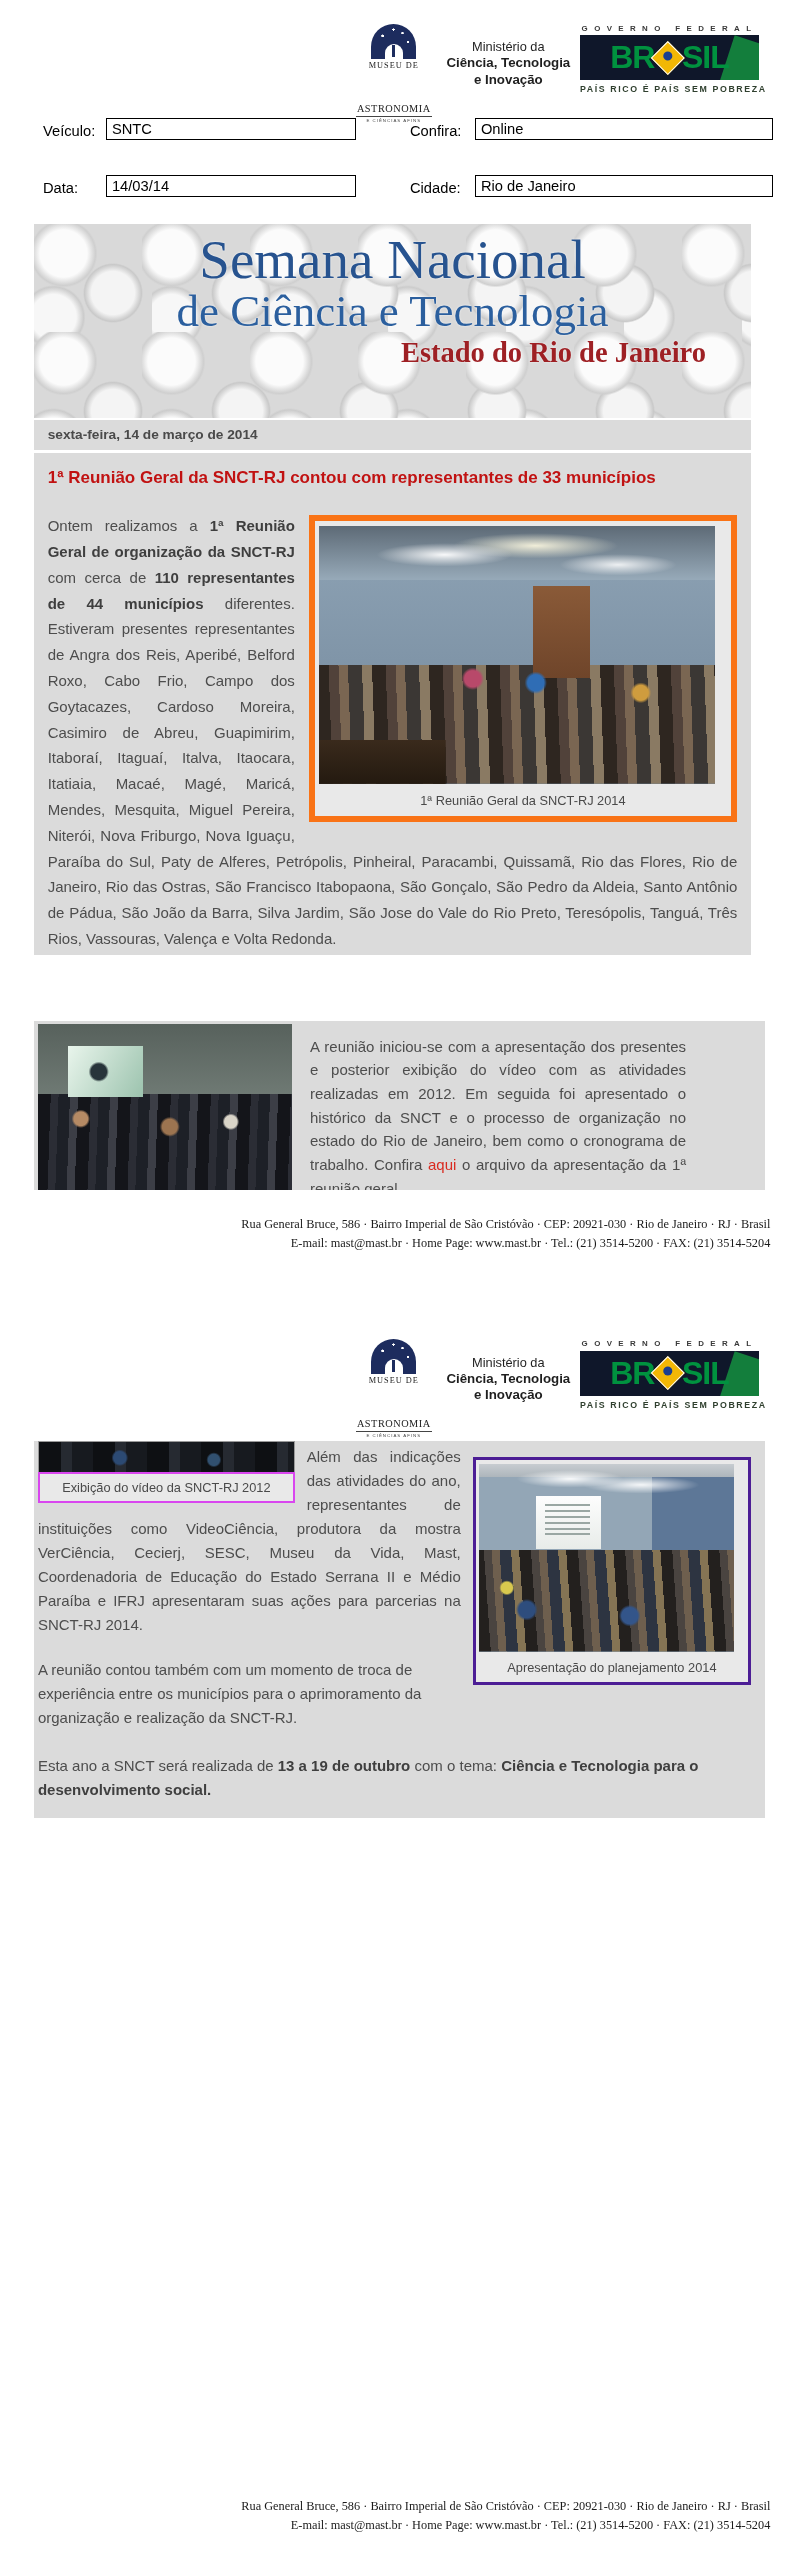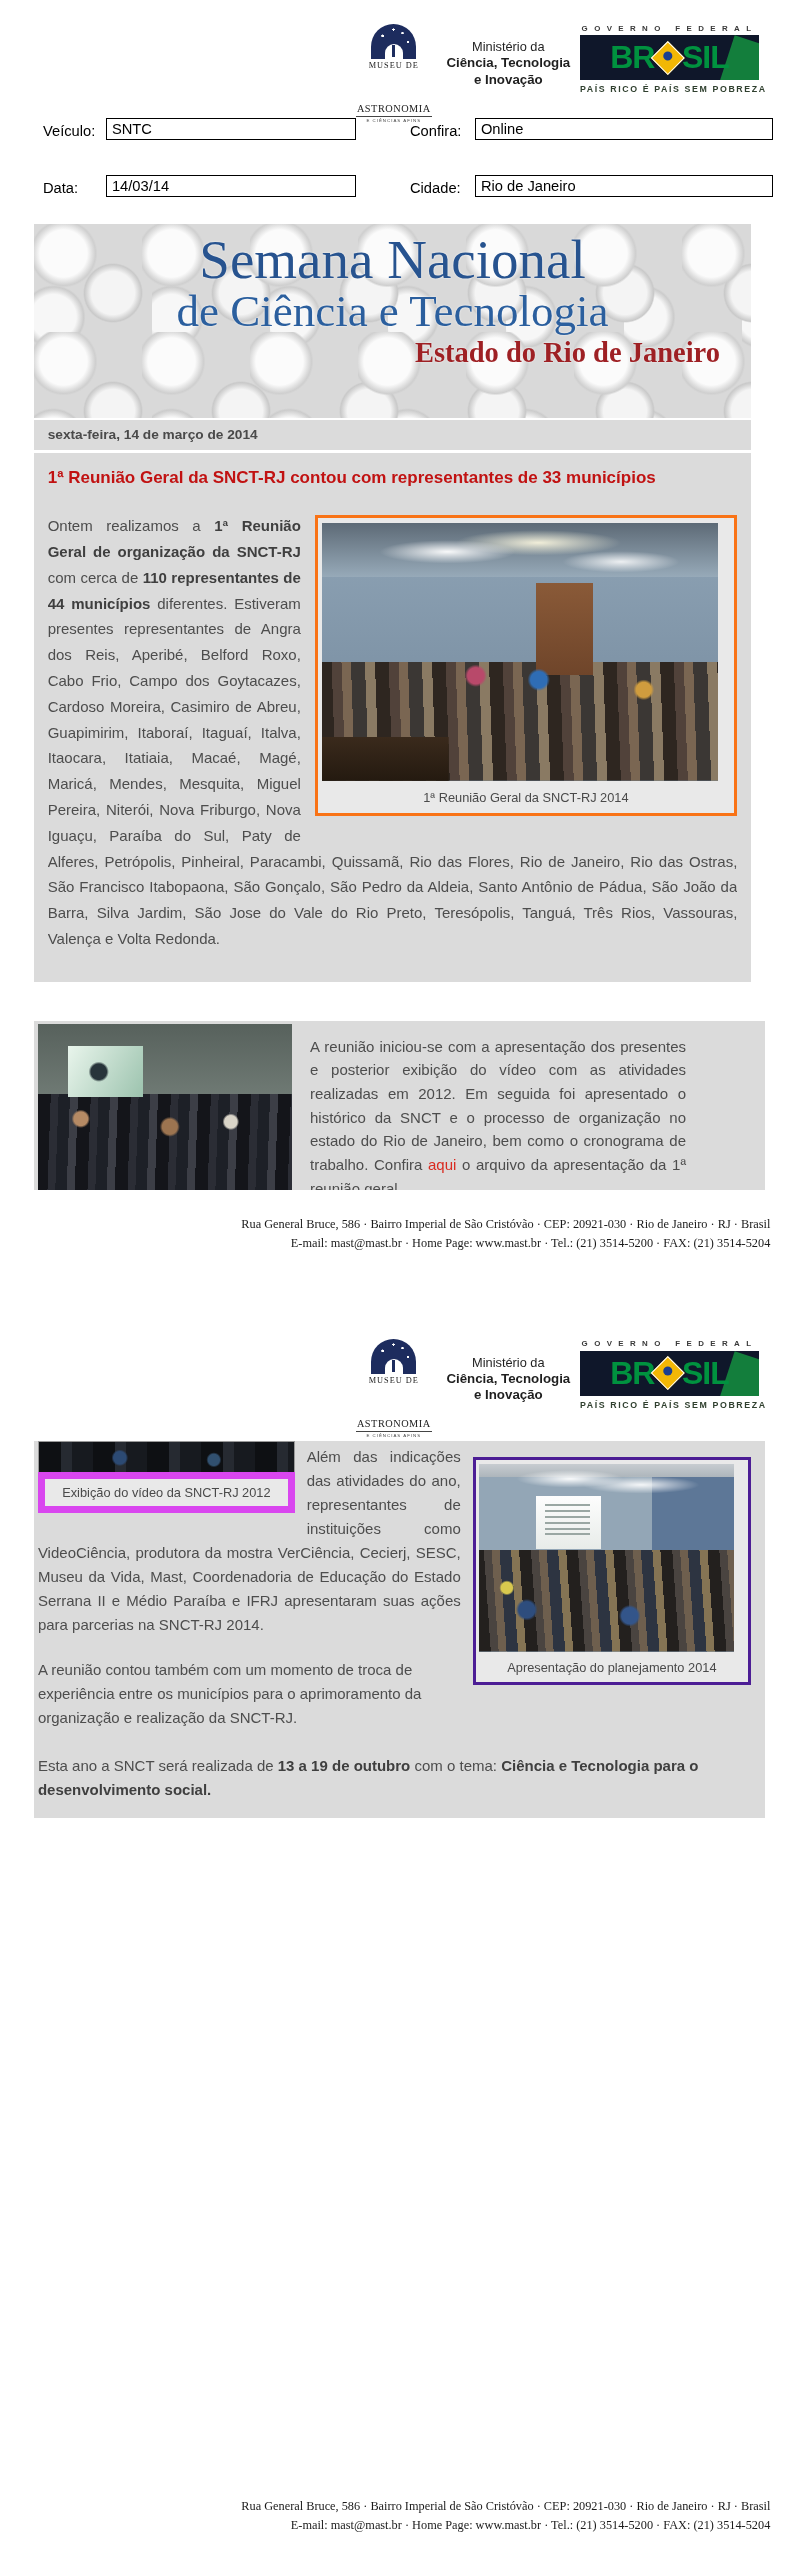--- a/index.html
+++ b/index.html
@@ -45,29 +45,29 @@
   .banner{position:absolute;left:34px;top:224px;width:717px;height:194px;overflow:hidden;background-color:#d9d9d9;
     background-image:radial-gradient(circle 33px at 29.5px 29.5px, #fbfbfb 0 23.6px, #cfcfcf 32px, transparent 34px),
                      radial-gradient(circle 29.5px at 79px 69px, #f4f4f4 0 21.6px, #c9c9c9 28.5px, transparent 30px),
                      radial-gradient(circle 31px at 19.6px 93px, #f7f7f7 0 22.6px, #cccccc 30px, transparent 32px);
     background-size:108px 108px, 128px 118px, 118px 123px;}
   .banner-t1{font-family:"Liberation Serif",serif;font-size:55px;color:#27538f;text-align:center;margin-top:3.9px;
     text-shadow:0 0 2px rgba(255,255,255,.9);}
   .banner-t2{font-family:"Liberation Serif",serif;font-size:45px;color:#2b5f9e;text-align:center;margin-top:-5.9px;
     text-shadow:0 0 2px rgba(255,255,255,.9);}
   .banner-t3{font-family:"Liberation Serif",serif;font-size:28.5px;font-weight:bold;color:#9e2024;text-align:right;
-    padding-right:31px;margin-top:0;text-shadow:0 0 2px rgba(255,255,255,.85);}
-
-  
-  .block1{position:absolute;left:34px;top:420px;width:717px;background:#dbdbdb;padding-bottom:30px;}
+    padding-right:45px;margin-top:0;text-shadow:0 0 2px rgba(255,255,255,.85);}
+
+  
+  .block1{position:absolute;left:34px;top:420px;width:717px;background:#dbdbdb;padding-bottom:3px;}
   .datebar{height:29.5px;line-height:29.5px;padding-left:13.7px;font-size:13.7px;font-weight:bold;color:#4a4a4a;
     border-bottom:3.9px solid #fff;}
   .headline{margin:12.8px 13.7px 0 13.7px;font-size:17px;font-weight:bold;color:#c11212;line-height:1.55;}
   .art-body{margin:21.6px 13.7px 0 13.7px;overflow:hidden;}
-  .fig1{float:right;width:407px;margin:2px 0 9.8px 13.7px;background:#e9e9e9;border:3px solid #f97316;padding:4.9px;}
+  .fig1{float:right;width:407px;margin:2px 0 9.8px 13.7px;background:#e9e9e9;border:6px solid #f97316;padding:4.9px;}
   .photo1{width:396px;height:258px;background-color:#7e93a6;background-repeat:no-repeat;
     background-image:
       radial-gradient(ellipse at center, rgba(255,255,255,.95), rgba(255,255,255,0) 70%),
       radial-gradient(ellipse at center, rgba(255,250,225,.9), rgba(255,255,255,0) 70%),
       radial-gradient(ellipse at center, rgba(255,255,255,.85), rgba(255,255,255,0) 70%),
       radial-gradient(circle, #2f6db5 0 45%, rgba(0,0,0,0) 62%),
       radial-gradient(circle, #cf9c3e 0 45%, rgba(0,0,0,0) 62%),
       radial-gradient(circle, #b8496a 0 45%, rgba(0,0,0,0) 62%),
       linear-gradient(180deg, #8a5a38, #6f452a),
       linear-gradient(180deg, #5d6a76, #97aab9),
@@ -102,21 +102,21 @@
 
   
   .p2block{position:absolute;left:34px;top:1441px;width:731px;background:#dbdbdb;padding-bottom:15.7px;overflow:hidden;}
   .p2left{float:left;width:257px;margin:0 11.8px 7.9px 3.9px;}
   .photostrip{width:255px;height:30px;border:1px solid #9a9a9a;border-bottom:none;background-repeat:no-repeat;
     background-image:
       radial-gradient(circle, #2c4a73 0 45%, rgba(0,0,0,0) 60%),
       radial-gradient(circle, #31506f 0 45%, rgba(0,0,0,0) 60%),
       repeating-linear-gradient(90deg, #0e1013 0 21.6px, #262a31 21.6px 33px, #171a1f 33px 54px);
     background-position:30% 60%, 70% 70%, 0 0;background-size:19.6px 19.6px, 17.7px 17.7px, 100% 100%;}
-  .capbox{background:#e9e9e9;border:7px solid #d946ef;font-size:12.8px;color:#4a4a4a;text-align:center;padding:5.9px 0;}
+  .capbox{background:#e9e9e9;border:2px solid #d946ef;font-size:12.8px;color:#4a4a4a;text-align:center;padding:5.9px 0;}
   .fig4{float:right;width:265px;margin:15.7px 13.7px 7.9px 11.8px;background:#e9e9e9;border:3px solid #4c1d95;padding:3.9px;}
   .photo4{width:255px;height:188px;background-color:#8fa2b2;background-repeat:no-repeat;
     background-image:
       radial-gradient(ellipse at center, rgba(255,255,255,.95), rgba(255,255,255,0) 70%),
       radial-gradient(ellipse at center, rgba(255,255,255,.9), rgba(255,255,255,0) 70%),
       repeating-linear-gradient(180deg, #9aa7a3 0 2px, rgba(0,0,0,0) 2px 5.9px),
       linear-gradient(#fdfdfd, #e8ece9),
       radial-gradient(circle, #caa27a 0 45%, rgba(0,0,0,0) 60%),
       radial-gradient(circle, #2e4d7d 0 45%, rgba(0,0,0,0) 60%),
       radial-gradient(circle, #33558a 0 45%, rgba(0,0,0,0) 60%),

